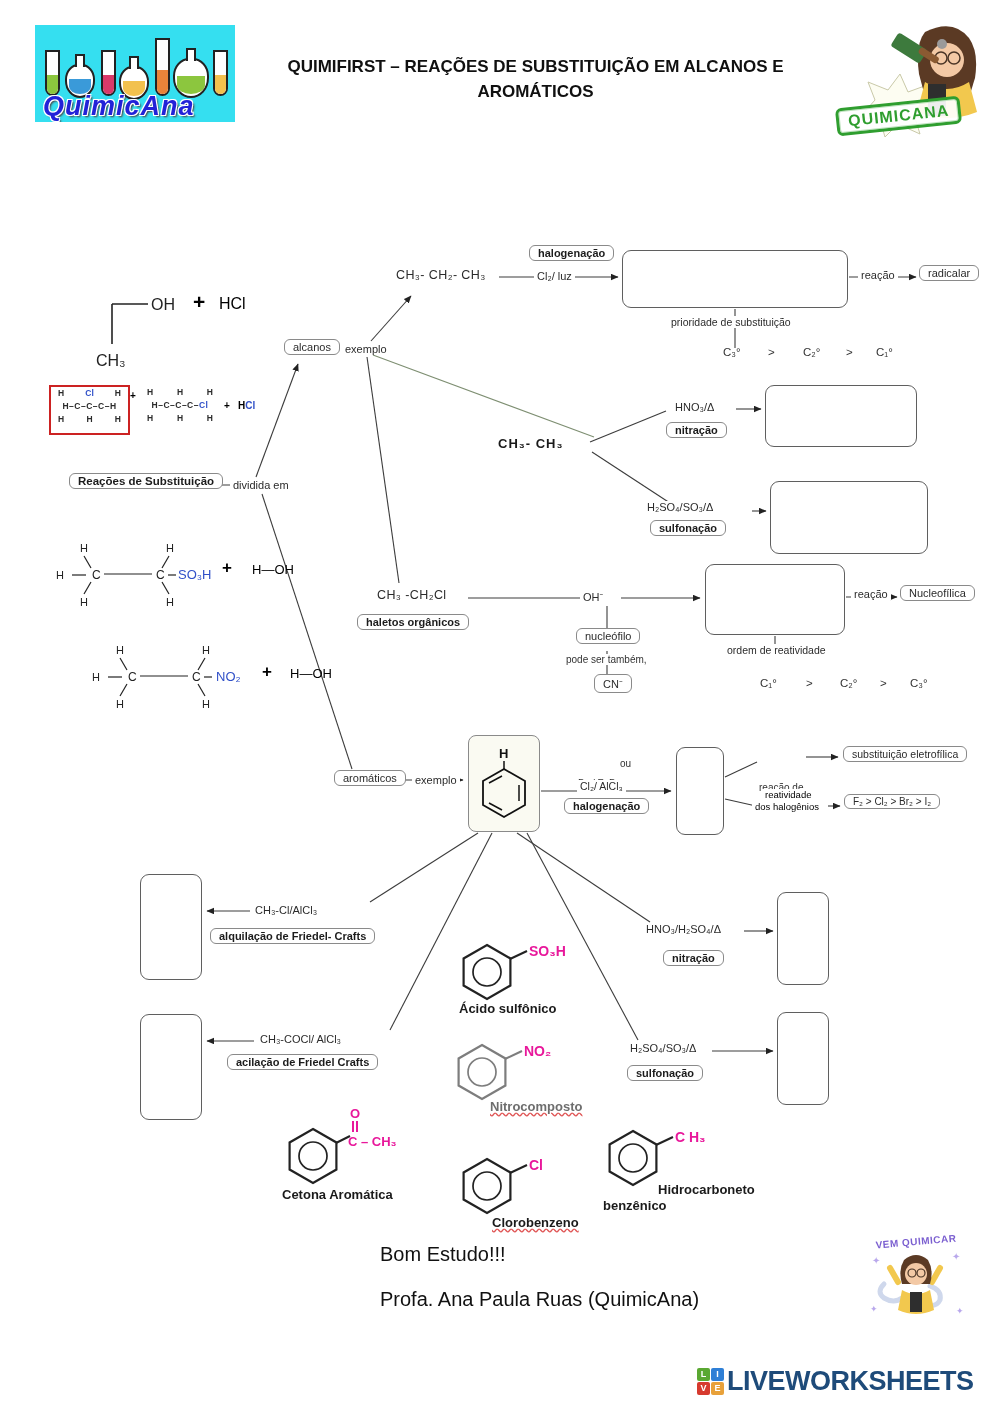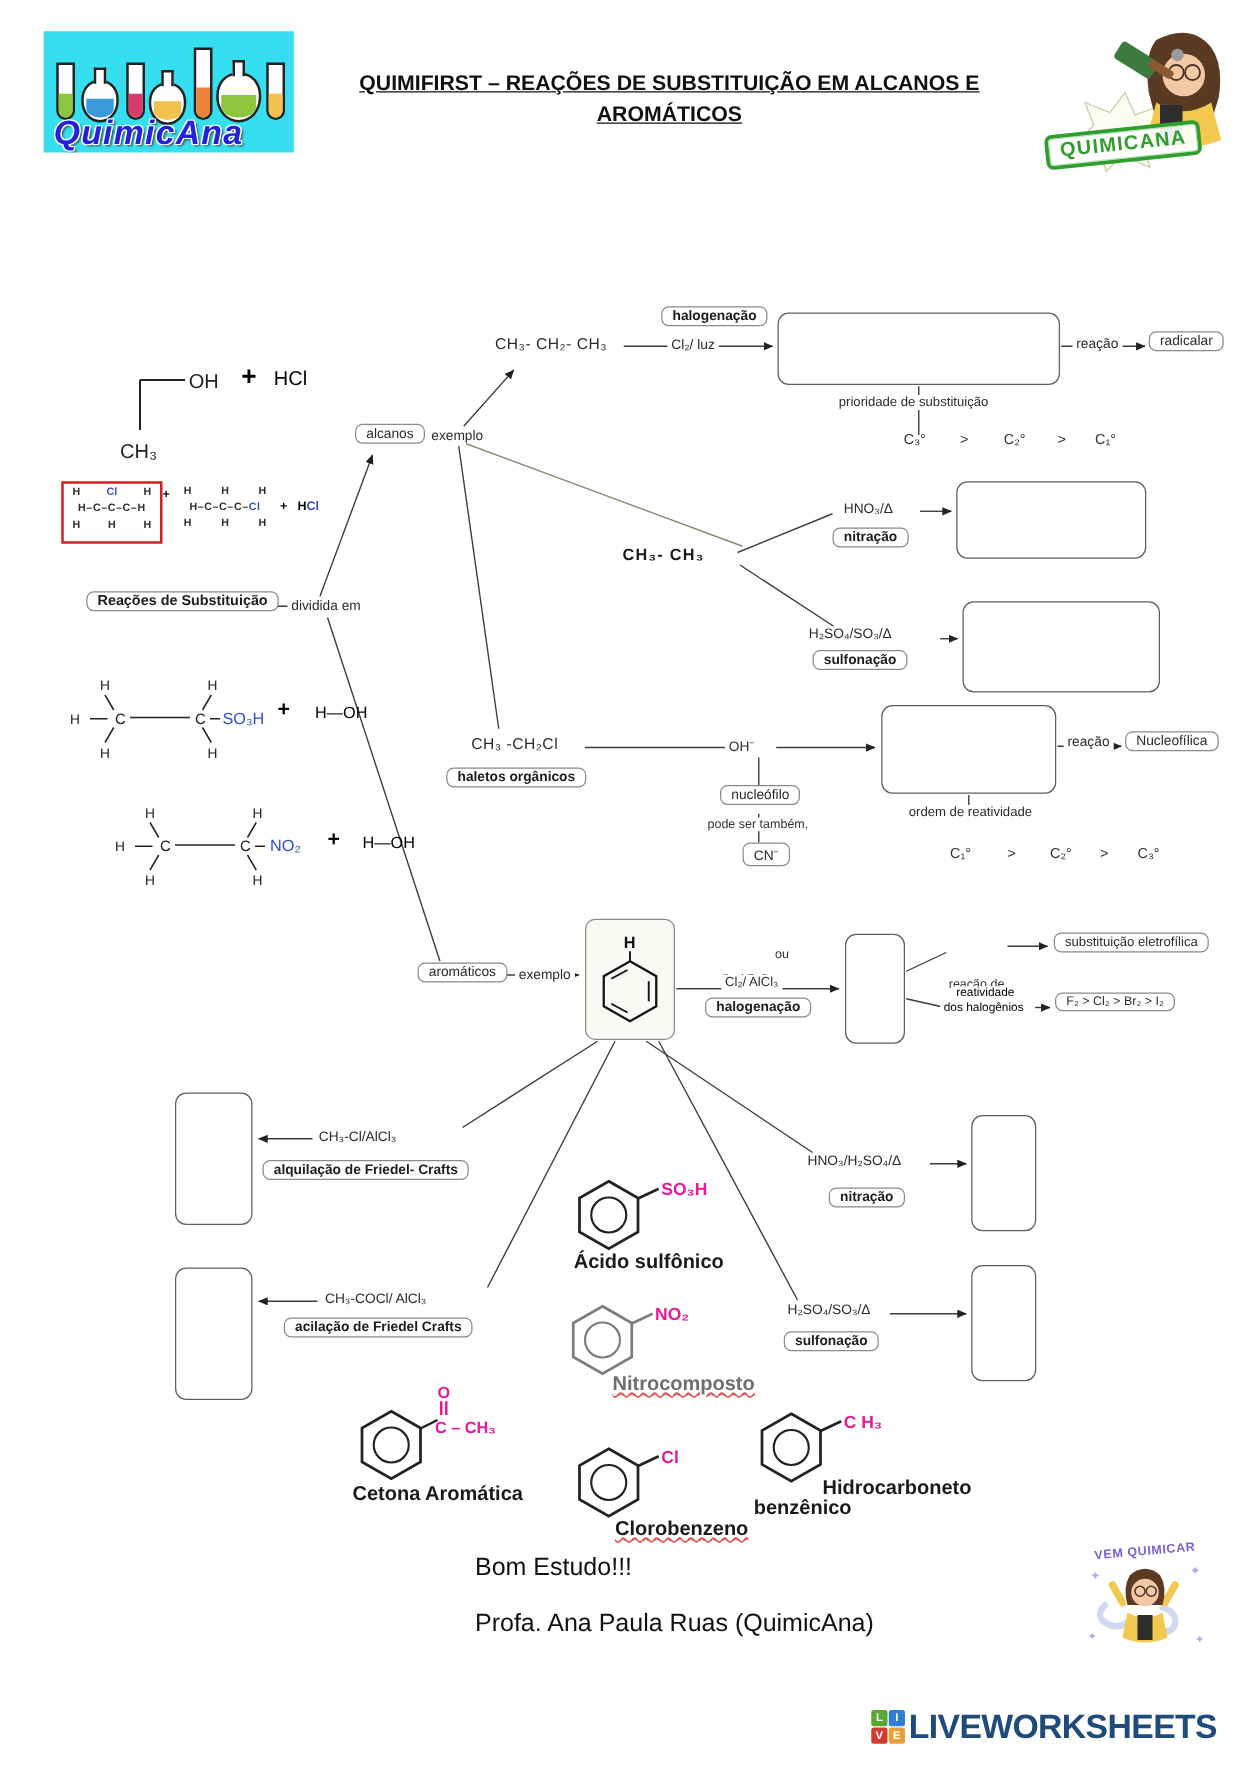--- a/index.html
+++ b/index.html
@@ -21,36 +21,36 @@
 
   
   #logo { position:absolute; left:35px; top:25px; width:200px; height:97px; background:#35dff0; z-index:2; overflow:hidden; }
   .tube { position:absolute; bottom:26px; width:15px; height:46px; background:#fff; border:2px solid #222; border-radius:0 0 8px 8px; }
   .tube .liq { position:absolute; bottom:0; left:0; right:0; height:45%; border-radius:0 0 6px 6px; }
   .flask { position:absolute; bottom:24px; width:30px; height:34px; background:#fff; border:2px solid #222; border-radius:45% 45% 50% 50%; }
   .flask .liq { position:absolute; bottom:2px; left:2px; right:2px; height:50%; border-radius:0 0 50% 50%; }
   .flask .neck { position:absolute; top:-12px; left:50%; margin-left:-5px; width:10px; height:13px; background:#fff; border:2px solid #222; border-bottom:none; }
   #logo-word { position:absolute; left:8px; bottom:0px; font-size:27px; font-weight:bold; font-style:italic; color:#2222d8;
                text-shadow:1px 1px 0 #fff,-1px -1px 0 #fff,1px -1px 0 #fff,-1px 1px 0 #fff,2px 2px 2px #444; letter-spacing:1px; }
-  #title { position:absolute; left:248px; top:55px; width:575px; text-align:center; font-size:17px; font-weight:bold; color:#101010; line-height:1.45; z-index:2;text-decoration:underline; }
+  #title { position:absolute; left:248px; top:55px; width:575px; text-align:center; font-size:17px; font-weight:bold; color:#101010; line-height:1.45; z-index:2; }
 
   #stamp-wrap { position:absolute; left:830px; top:22px; width:165px; height:130px; z-index:2; }
   #stamp { position:absolute; left:6px; top:80px; transform:rotate(-6deg); border:3px solid #2f9e2f; border-radius:6px;
            padding:2px 9px; color:#2f9e2f; font-weight:bold; font-size:16px; letter-spacing:1px; background:rgba(255,255,255,.92); box-shadow:0 0 0 1px #bfe3bf inset; }
 
   #heading { position:absolute; left:0; top:203px; width:1000px; text-align:center; font-size:20px; font-weight:bold; color:#101010; z-index:2; }
 
   
   #redbox { position:absolute; left:49px; top:385px; width:81px; height:50px; border:2.5px solid #cc2222; background:#fff; z-index:2; }
   .frow { display:flex; justify-content:space-between; padding:0 7px; font-size:8.5px; font-weight:bold; color:#2b2b2b; line-height:1.55; }
   .fmid { text-align:center; font-size:8.5px; font-weight:bold; color:#2b2b2b; line-height:1.55; letter-spacing:.5px; }
   .blue { color:#3050c8; }
   .mag  { fill:#e8189b; color:#e8189b; font-weight:bold; }
 
-  .cap { font-size:16px; font-weight:bold; color:#1a1a1a; }
+  .cap { font-size:13px; font-weight:bold; color:#1a1a1a; }
   .wavy { text-decoration-line:underline; text-decoration-style:wavy; text-decoration-color:#e05555;padding-left:37px; }
   .graycap { color:#6e6e6e; }
 
   
   .footline { position:absolute; left:380px; width:480px; text-align:left; font-size:20px; color:#111; z-index:2; }
   #sticker { position:absolute; left:864px; top:1234px; width:104px; height:96px; z-index:2; }
   #sticker .vq { position:absolute; left:2px; top:2px; width:100px; text-align:center; color:#7b5fd0; font-weight:bold; font-size:10px; transform:rotate(-5deg); letter-spacing:.5px; }
   #lw { position:absolute; left:697px; top:1366px; display:flex; align-items:center; z-index:2; }
   #lw .grid { display:grid; grid-template-columns:13px 13px; grid-template-rows:13px 13px; gap:1px; margin-right:3px; }
   #lw .sq { color:#fff; font-size:9px; font-weight:bold; text-align:center; line-height:13px; border-radius:2px; }

